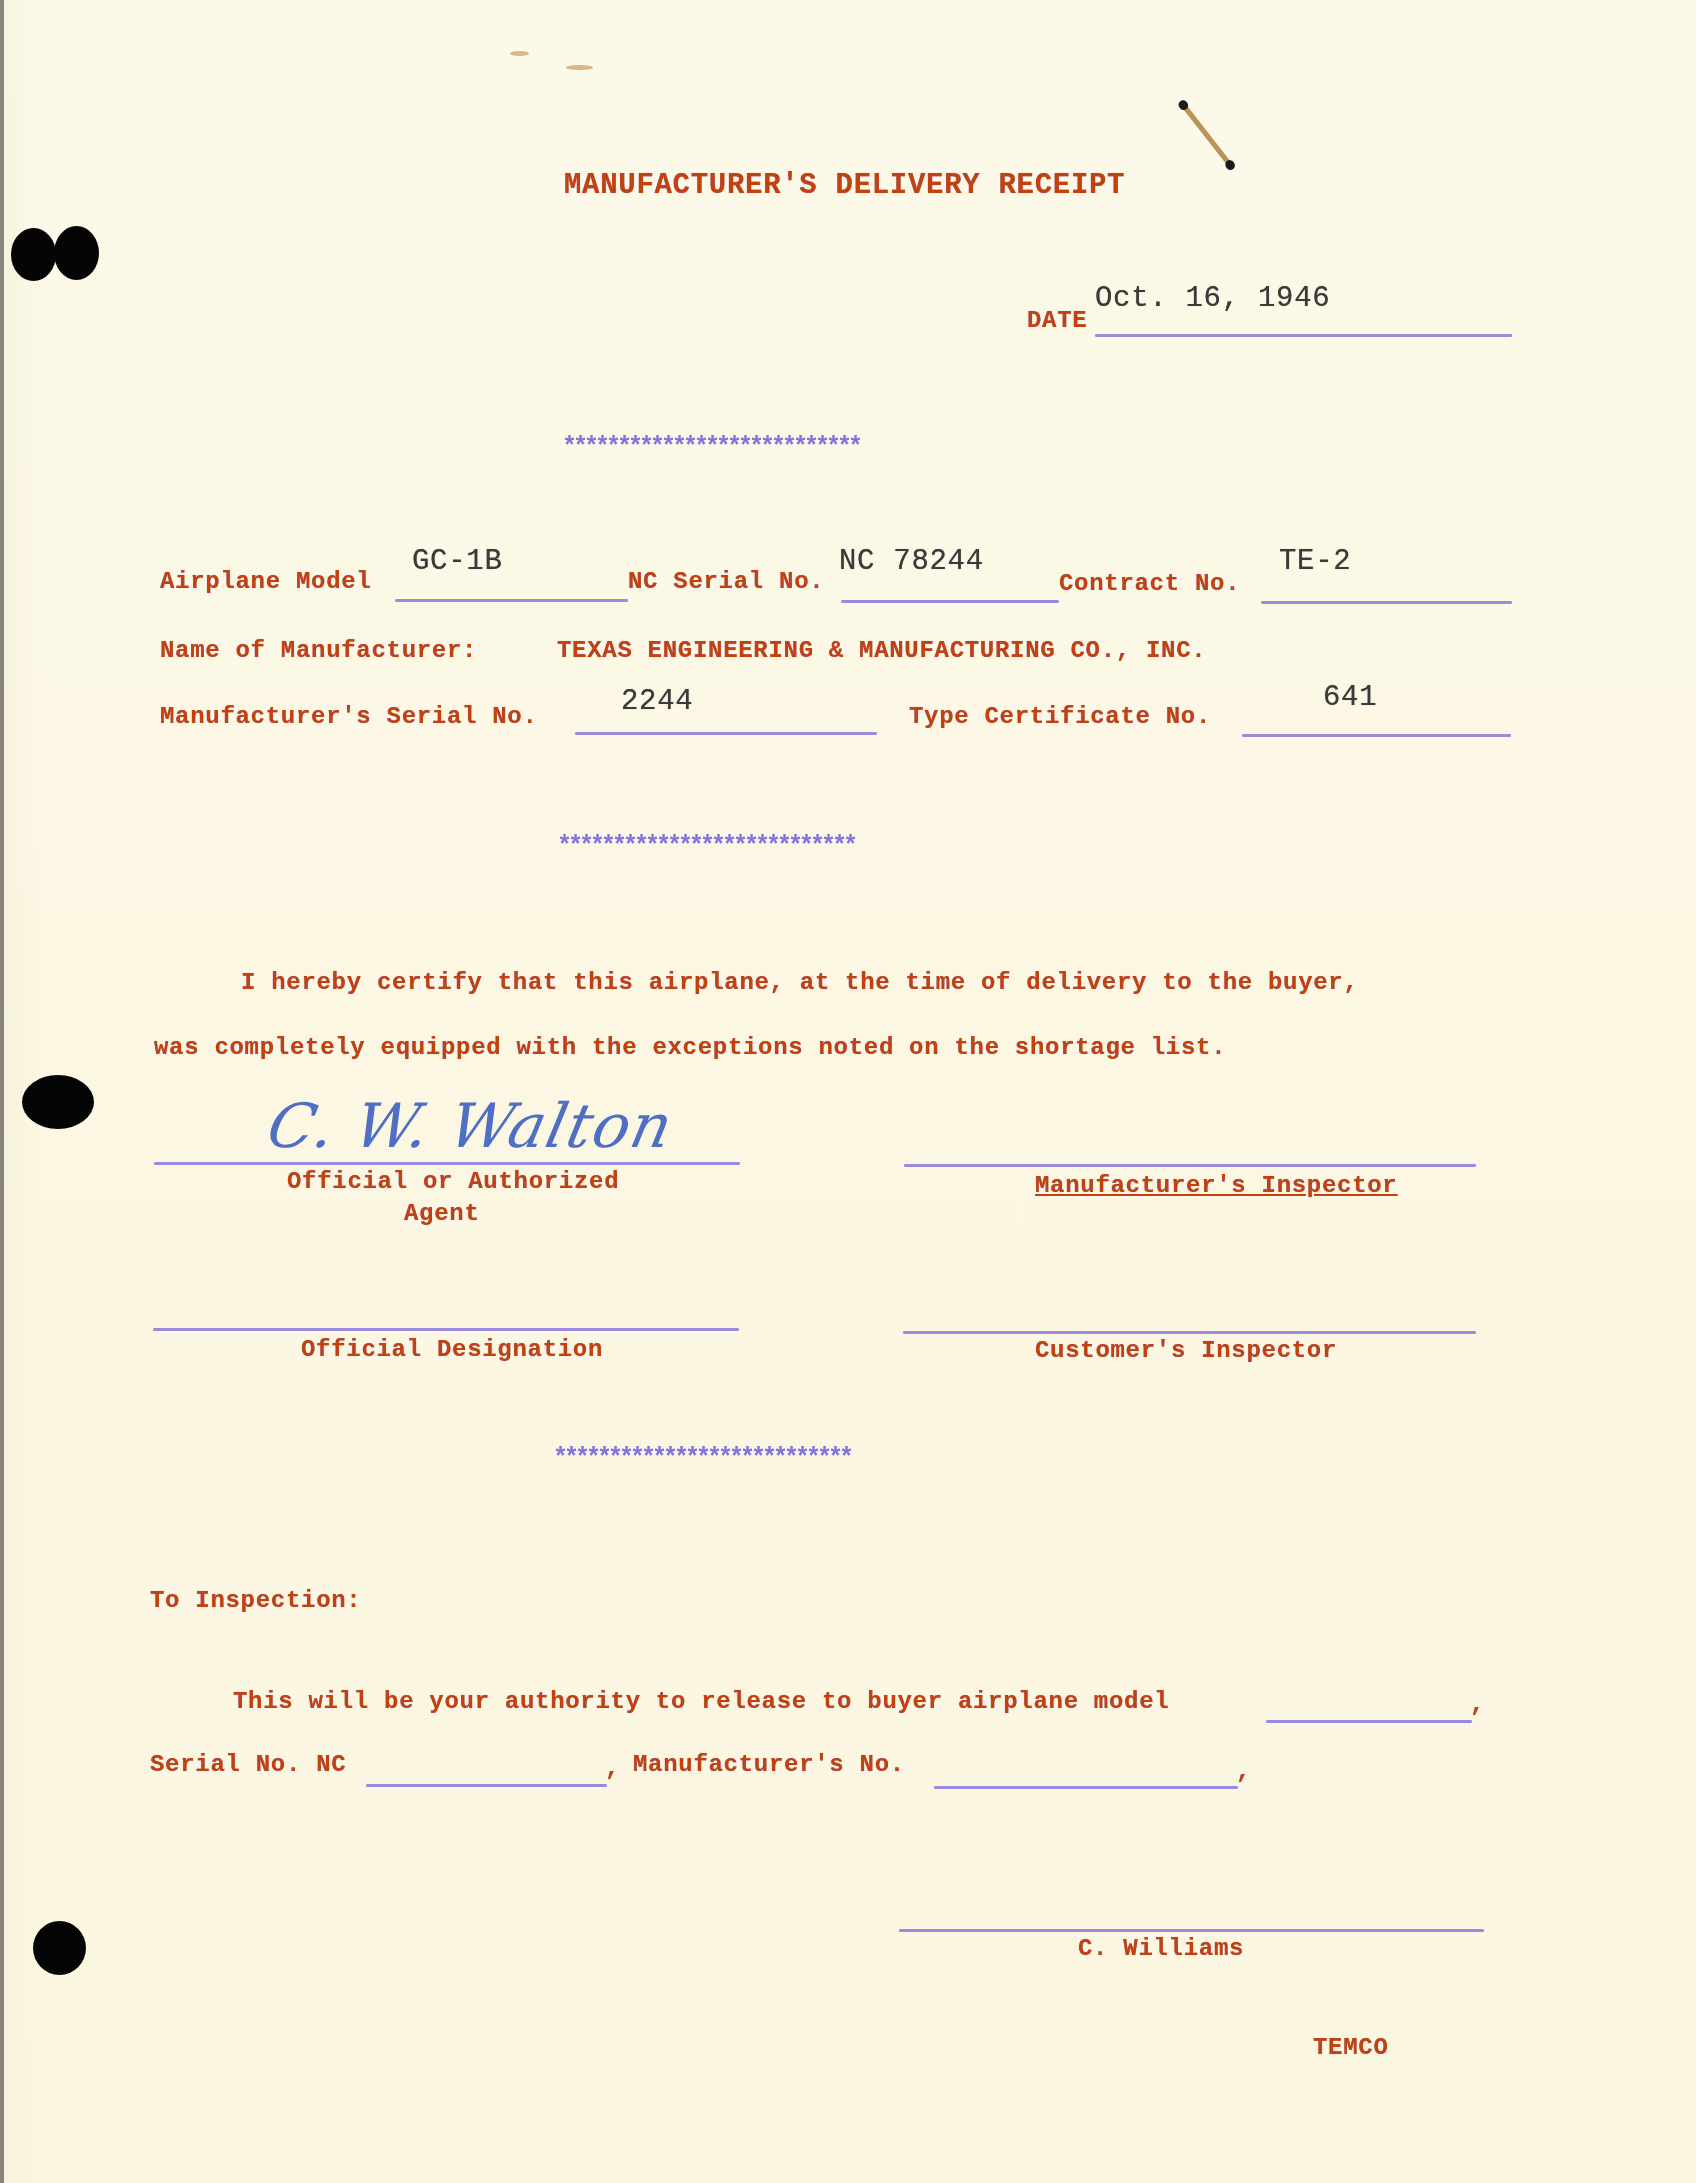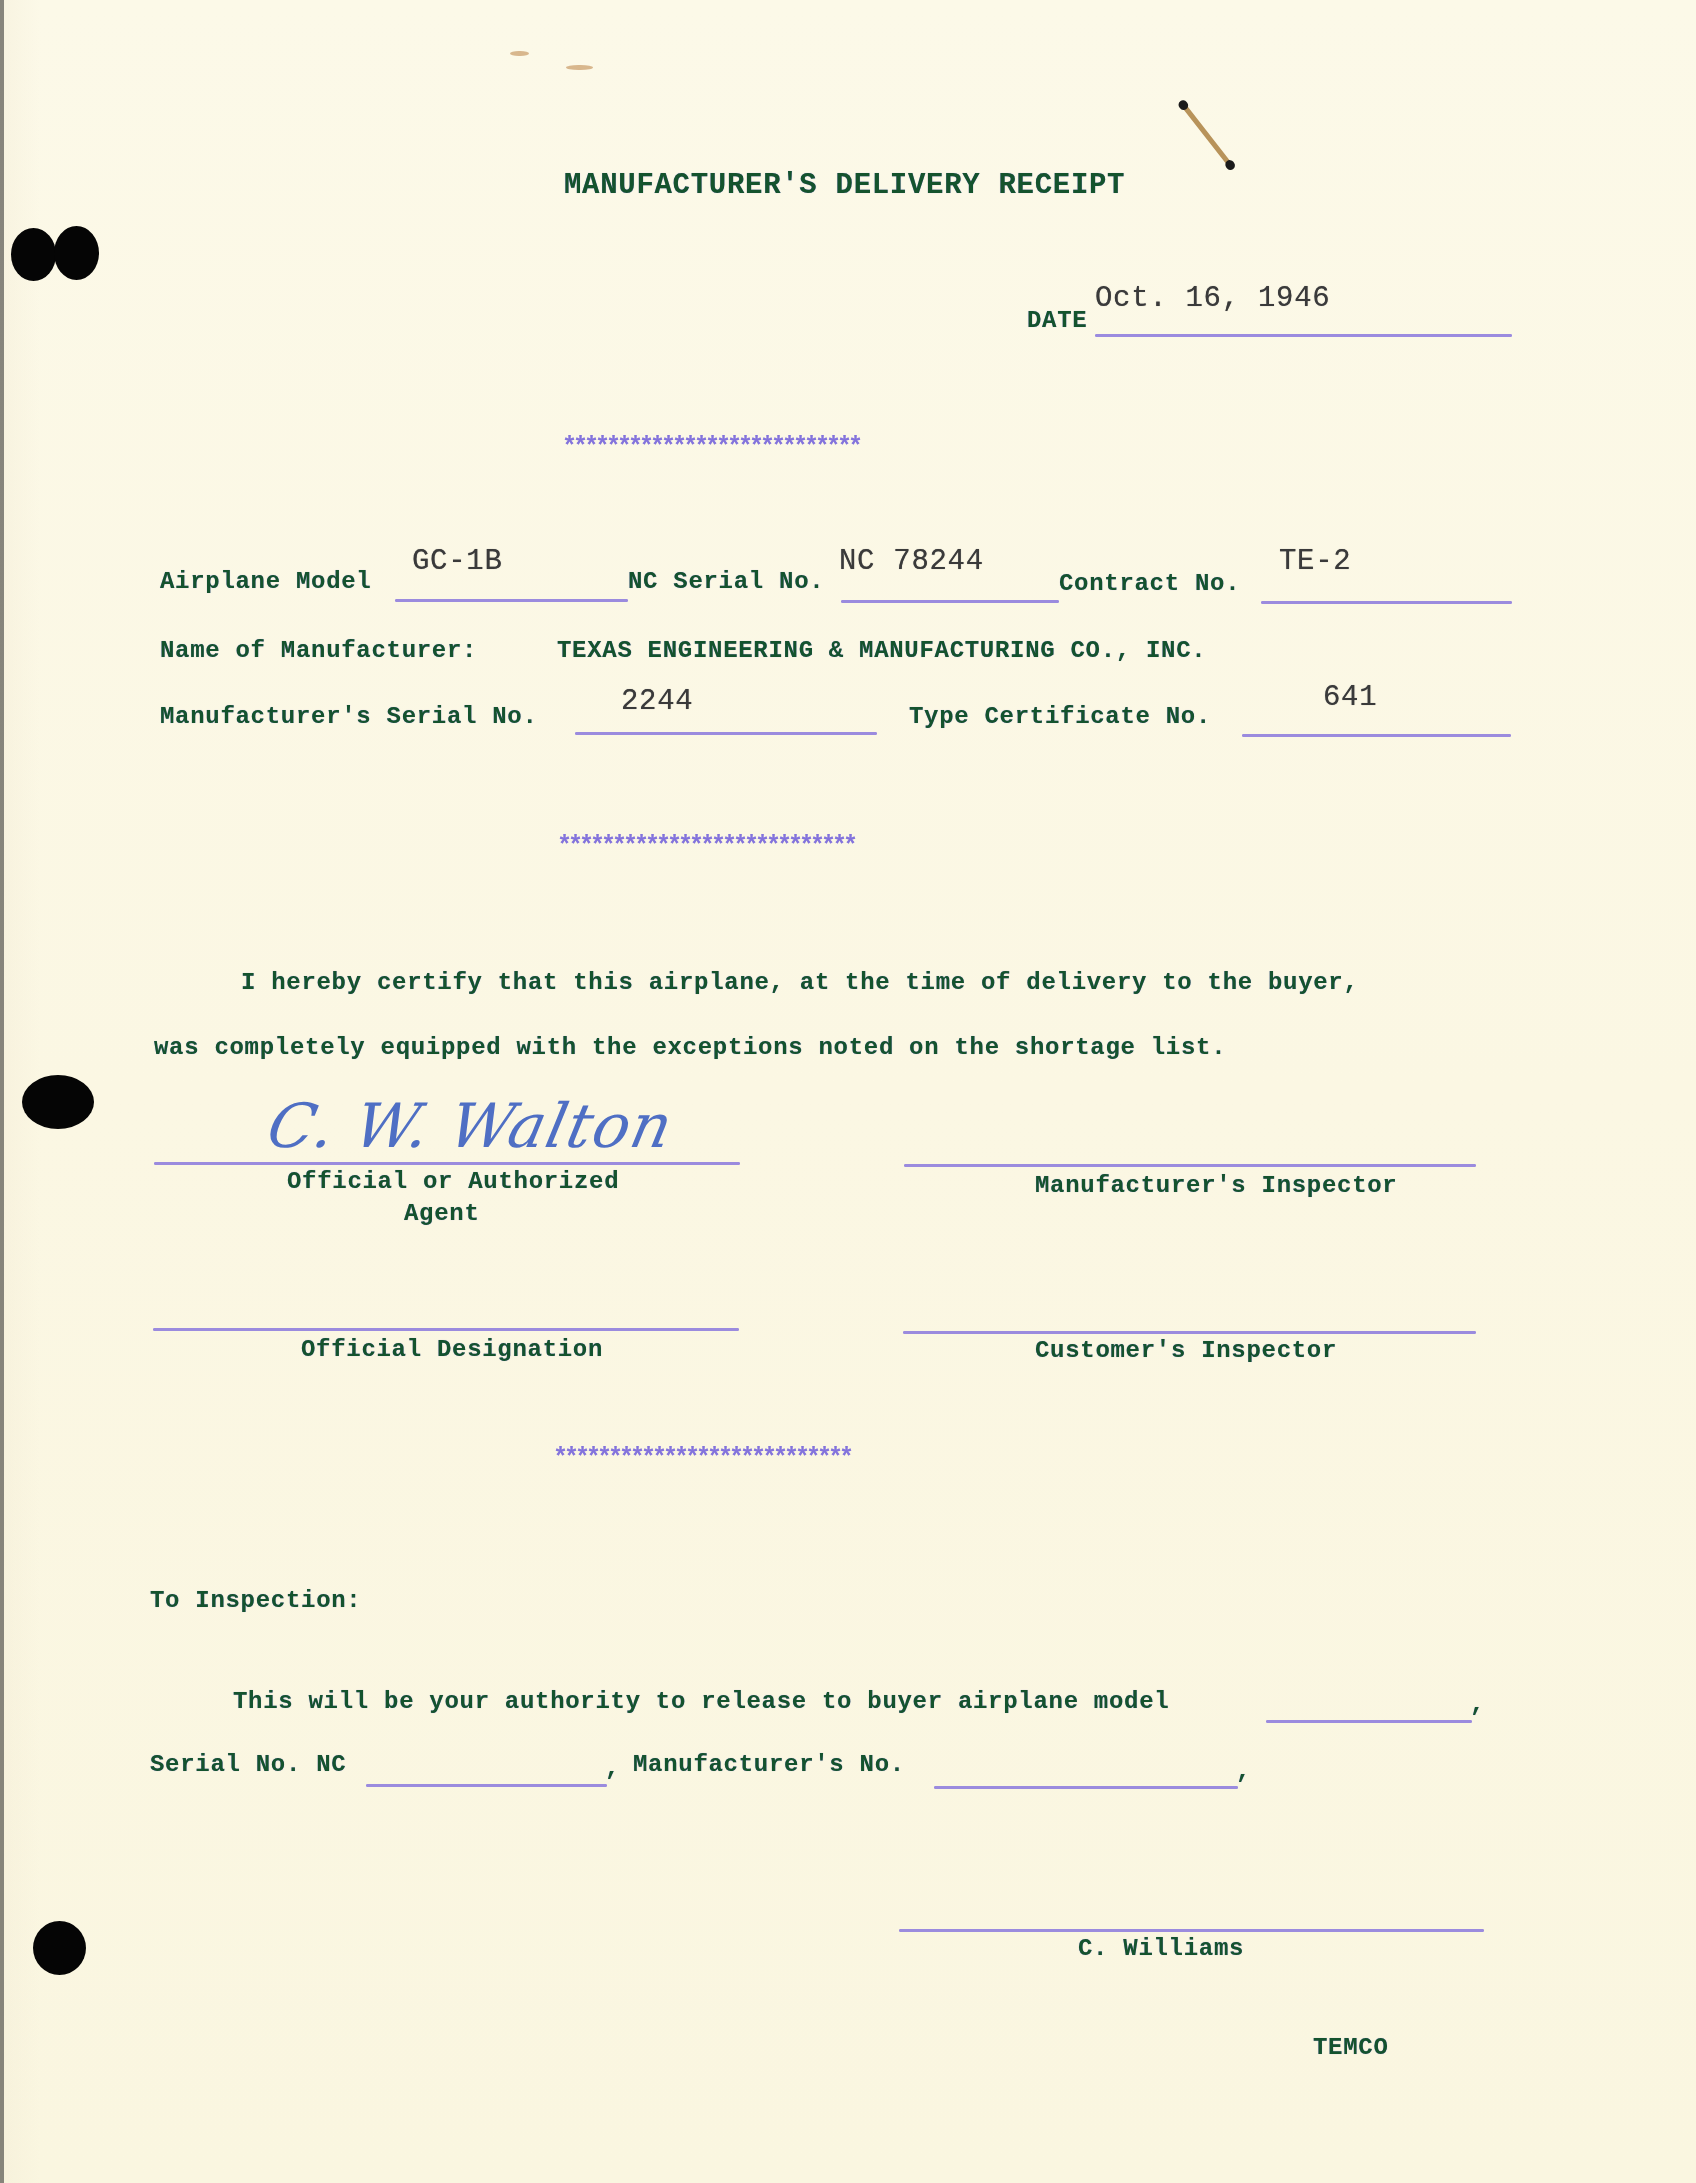--- a/index.html
+++ b/index.html
@@ -8,21 +8,21 @@
     background: #fbf8e6;
     font-family: "Liberation Mono", "DejaVu Sans Mono", monospace;
   }
   .paper {
     position: absolute; left: 0; top: 0; width: 1697px; height: 2183px;
     background:
       linear-gradient(90deg, rgba(240,232,210,0.35) 0px, rgba(255,255,255,0) 40px),
       linear-gradient(180deg, #fcf9e8 0%, #fbf7e3 50%, #faf6e0 100%);
   }
   .edge-left { position:absolute; left:0; top:0; width:4px; height:2183px; background:#2a2a2a; opacity:0.55; }
-  .t { position: absolute; white-space: pre; color: #14532d; font-weight: bold; letter-spacing: 0.7px; }
+  .t { position: absolute; white-space: pre; color: #c2410c; font-weight: bold; letter-spacing: 0.7px; }
   .stamp { text-shadow: 0 0 0.7px #8f80e0; }
   .typed { position: absolute; white-space: pre; color: #3a3a3a; font-weight: normal; letter-spacing: 0.7px; text-shadow: 0 0 0.7px #666; }
   .f40 { font-size: 24px; }
   .f44 { font-size: 29px; }
   .uline { position: absolute; height: 3.3px; background: #8a78dd; opacity: 0.85; border-radius: 1.3px; }
   .stars { position: absolute; color: #8373dc; font-size: 25px; font-weight: bold; letter-spacing: -4px; white-space: pre; }
   .hole { position: absolute; background: #050505; border-radius: 50%; }
   .staple { position:absolute; width: 80px; height: 5.3px; background: #b8935a; transform: rotate(52deg); transform-origin: left center; border-radius: 2px; }
   .staple::before, .staple::after { content:""; position:absolute; top:-2px; width:9.3px; height:9.3px; background:#1b1b1b; border-radius:50%; }
   .staple::before { left:-2.7px; } .staple::after { right:-2.7px; }
@@ -79,21 +79,21 @@
 
 <div class="t stamp f40" style="left:241px; top:969px;">I hereby certify that this airplane, at the time of delivery to the buyer,</div>
 <div class="t stamp f40" style="left:154px; top:1034px;">was completely equipped with the exceptions noted on the shortage list.</div>
 
 <div class="signature" style="left:269px; top:1090px;">C. W. Walton</div>
 <div class="uline" style="left:154px; top:1162px; width:586px;"></div>
 <div class="t stamp f40" style="left:287px; top:1168px;">Official or Authorized</div>
 <div class="t stamp f40" style="left:404px; top:1200px;">Agent</div>
 
 <div class="uline" style="left:904px; top:1164px; width:572px;"></div>
-<div class="t stamp f40" style="left:1035px; top:1172px;">Manufacturer's Inspector</div>
+<div class="t stamp f40" style="left:1035px; top:1172px;text-decoration:underline;">Manufacturer's Inspector</div>
 
 <div class="uline" style="left:153px; top:1328px; width:586px;"></div>
 <div class="t stamp f40" style="left:287px; top:1336px;margin-left:14px;">Official Designation</div>
 
 <div class="uline" style="left:903px; top:1331px; width:573px;"></div>
 <div class="t stamp f40" style="left:1035px; top:1337px;">Customer's Inspector</div>
 
 <div class="stars" style="left:553px; top:1444px;">***************************</div>
 
 <div class="t stamp f40" style="left:150px; top:1587px;">To Inspection:</div>

